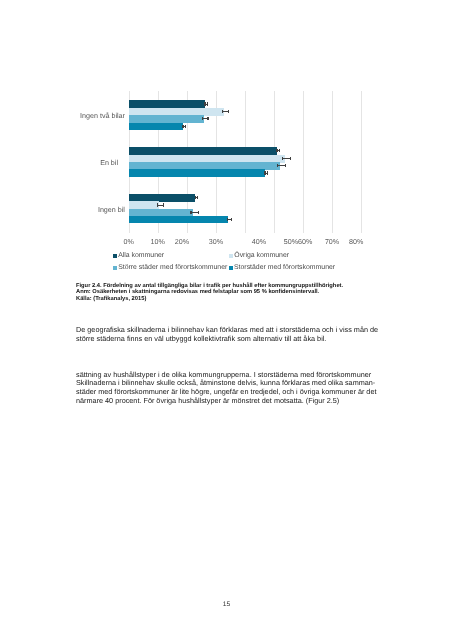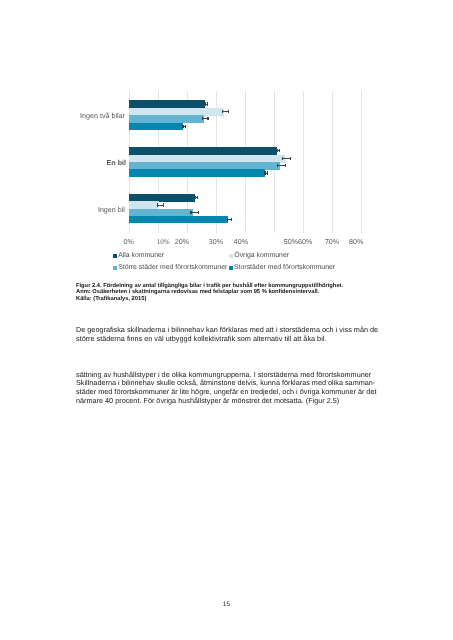--- a/index.html
+++ b/index.html
@@ -69,43 +69,43 @@
       <div class="err-cap" style="left: 281.722px; top: 156.5px; width: 1.4px; height: 3.4px;"></div>
       <div class="err-cap" style="left: 289.856px; top: 156.5px; width: 1.4px; height: 3.4px;"></div>
       <div class="bar" style="left: 128.7px; top: 161.9px; width: 151.351px; height: 8px; background: rgb(99, 180, 209);"></div>
       <div class="err-line" style="left: 276.983px; top: 165.1px; width: 8.134px;"></div>
       <div class="err-cap" style="left: 276.784px; top: 163.9px; width: 1.4px; height: 3.4px;"></div>
       <div class="err-cap" style="left: 284.918px; top: 163.9px; width: 1.4px; height: 3.4px;"></div>
       <div class="bar" style="left: 128.7px; top: 169.3px; width: 135.954px; height: 7.4px; background: rgb(5, 134, 174);"></div>
       <div class="err-line" style="left: 264.492px; top: 172.5px; width: 2.324px;"></div>
       <div class="err-cap" style="left: 264.292px; top: 171.3px; width: 1.4px; height: 3.4px;"></div>
       <div class="err-cap" style="left: 266.616px; top: 171.3px; width: 1.4px; height: 3.4px;"></div>
-      <div class="catlabel" style="right: 327px; top: 158.8px; font-weight: bold;">En bil</div>
+      <div class="catlabel" style="right: 335px; top: 158.8px;">En bil</div>
       <div class="bar" style="left: 128.7px; top: 193.9px; width: 66.234px; height: 8px; background: rgb(11, 79, 104);"></div>
       <div class="err-line" style="left: 194.772px; top: 197.1px; width: 2.324px;"></div>
       <div class="err-cap" style="left: 194.572px; top: 195.9px; width: 1.4px; height: 3.4px;"></div>
       <div class="err-cap" style="left: 196.896px; top: 195.9px; width: 1.4px; height: 3.4px;"></div>
       <div class="bar" style="left: 128.7px; top: 201.3px; width: 30.212px; height: 8px; background: rgb(207, 229, 240);"></div>
       <div class="err-line" style="left: 156.862px; top: 204.5px; width: 6.1005px;"></div>
       <div class="err-cap" style="left: 156.662px; top: 203.3px; width: 1.4px; height: 3.4px;"></div>
       <div class="err-cap" style="left: 162.762px; top: 203.3px; width: 1.4px; height: 3.4px;"></div>
       <div class="bar" style="left: 128.7px; top: 208.7px; width: 64.491px; height: 8px; background: rgb(99, 180, 209);"></div>
       <div class="err-line" style="left: 190.414px; top: 211.9px; width: 7.553px;"></div>
       <div class="err-cap" style="left: 190.214px; top: 210.7px; width: 1.4px; height: 3.4px;"></div>
       <div class="err-cap" style="left: 197.767px; top: 210.7px; width: 1.4px; height: 3.4px;"></div>
       <div class="bar" style="left: 128.7px; top: 216.1px; width: 99.0605px; height: 7.4px; background: rgb(5, 134, 174);"></div>
       <div class="err-line" style="left: 226.727px; top: 219.3px; width: 4.067px;"></div>
       <div class="err-cap" style="left: 226.527px; top: 218.1px; width: 1.4px; height: 3.4px;"></div>
       <div class="err-cap" style="left: 230.594px; top: 218.1px; width: 1.4px; height: 3.4px;"></div>
       <div class="catlabel" style="right: 328.1px; top: 205.6px;">Ingen bil</div>
       <div class="ticklabel" style="left: 116.7px; width: 24px; text-align: center; top: 237.6px;">0%</div>
-      <div class="ticklabel" style="left: 145.75px; width: 24px; text-align: right; top: 237.6px; font-family: Liberation Serif, serif;">10%</div>
+      <div class="ticklabel" style="left: 145.75px; width: 24px; text-align: center; top: 237.6px;">10%</div>
       <div class="ticklabel" style="left: 174.8px; width: 24px; text-align: left; top: 237.6px;">20%</div>
       <div class="ticklabel" style="left: 203.85px; width: 24px; text-align: center; top: 237.6px;">30%</div>
-      <div class="ticklabel" style="left: 229px; width: 24px; text-align: center; top: 237.6px;">40%</div>
+      <div class="ticklabel" style="left: 247px; width: 24px; text-align: center; top: 237.6px;">40%</div>
       <div class="ticklabel" style="left: 279px; width: 24px; text-align: center; top: 237.6px;">50%</div>
       <div class="ticklabel" style="left: 298px; width: 24px; text-align: left; top: 237.6px;">60%</div>
       <div class="ticklabel" style="left: 320.05px; width: 24px; text-align: center; top: 237.6px;">70%</div>
       <div class="ticklabel" style="left: 349.1px; width: 24px; text-align: left; top: 237.6px;">80%</div>
       <div class="legend-sq" style="left: 113px; top: 254.1px; background: rgb(11, 79, 104);"></div>
       <div class="legend-item" style="left: 118.2px; top: 252px;">Alla kommuner</div>
       <div class="legend-sq" style="left: 229.1px; top: 254.1px; background: rgb(207, 229, 240);"></div>
       <div class="legend-item" style="left: 234.3px; top: 252px;">Övriga kommuner</div>
       <div class="legend-sq" style="left: 113px; top: 266.1px; background: rgb(99, 180, 209);"></div>
       <div class="legend-item" style="left: 118.2px; top: 264px;">Större städer med förortskommuner</div>

